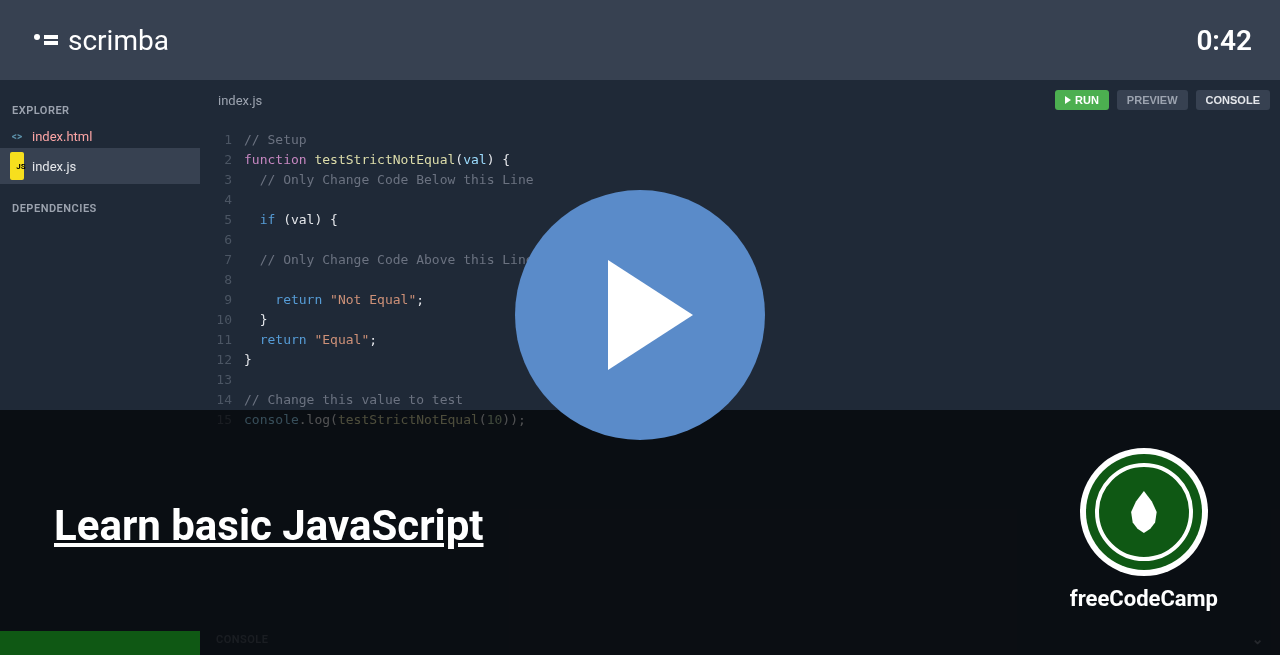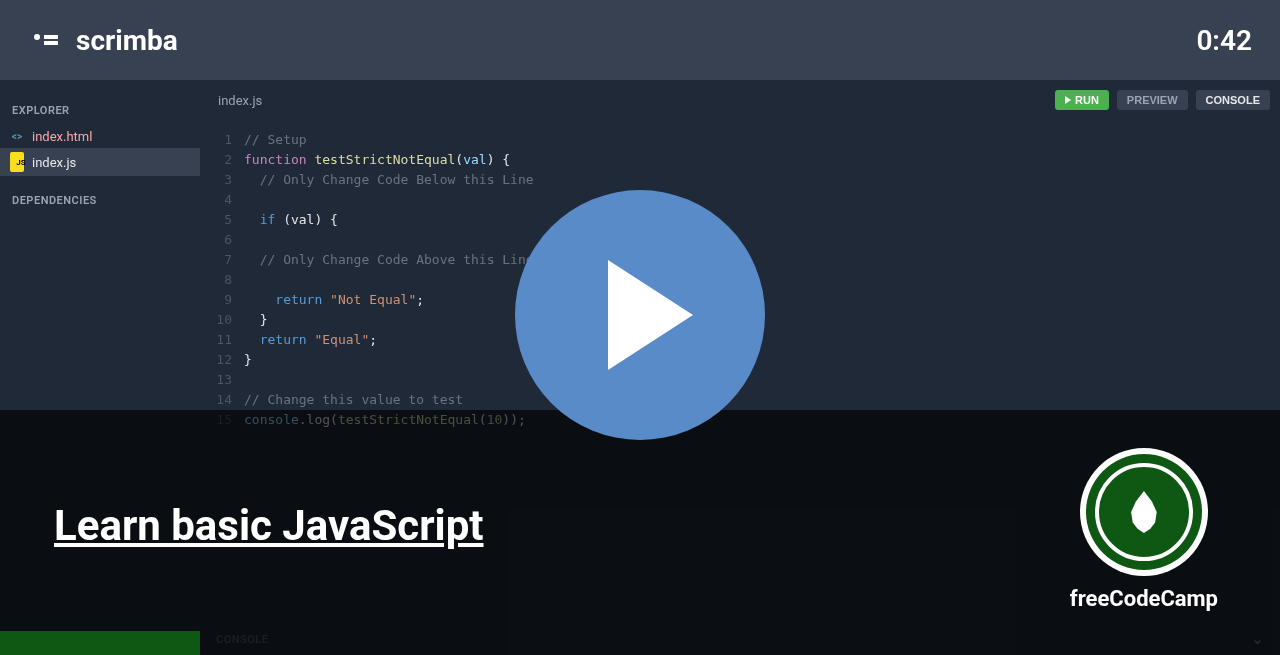--- a/index.html
+++ b/index.html
@@ -19,24 +19,24 @@
       height: 80px;
       background: #374151;
       display: flex;
       align-items: center;
       justify-content: space-between;
       padding: 0 28px 0 34px;
     }
     .logo {
       display: flex;
       align-items: center;
-      gap: 16px;
+      gap: 8px;
       color: white;
       font-size: 28px;
-      font-weight: 700;
+      font-weight: 400;
     }
     .logo-icon {
       width: 24px;
       height: 18px;
       position: relative;
       margin-right: 2px;
     }
     .logo-icon::before {
       content: '';
       position: absolute;
@@ -98,21 +98,21 @@
       font-size: 10px;
       font-weight: bold;
     }
     .file-icon-html { color: #5b8fa8; }
     .file-icon-js { 
       background: #f7df1e; 
       color: #000; 
       border-radius: 2px; 
       font-size: 8px;
       width: 14px;
-      height: 20px;
+      height: 28px;
       padding-left: 8px;
     }
     .file-name-html { color: #fca5a5; text-align: right; }
     .file-name-js { color: #e5e7eb; }
     .dependencies-label {
       padding: 18px 12px 10px;
       font-size: 11px;
       font-weight: 600;
       letter-spacing: 0.5px;
       color: #9ca3af;

